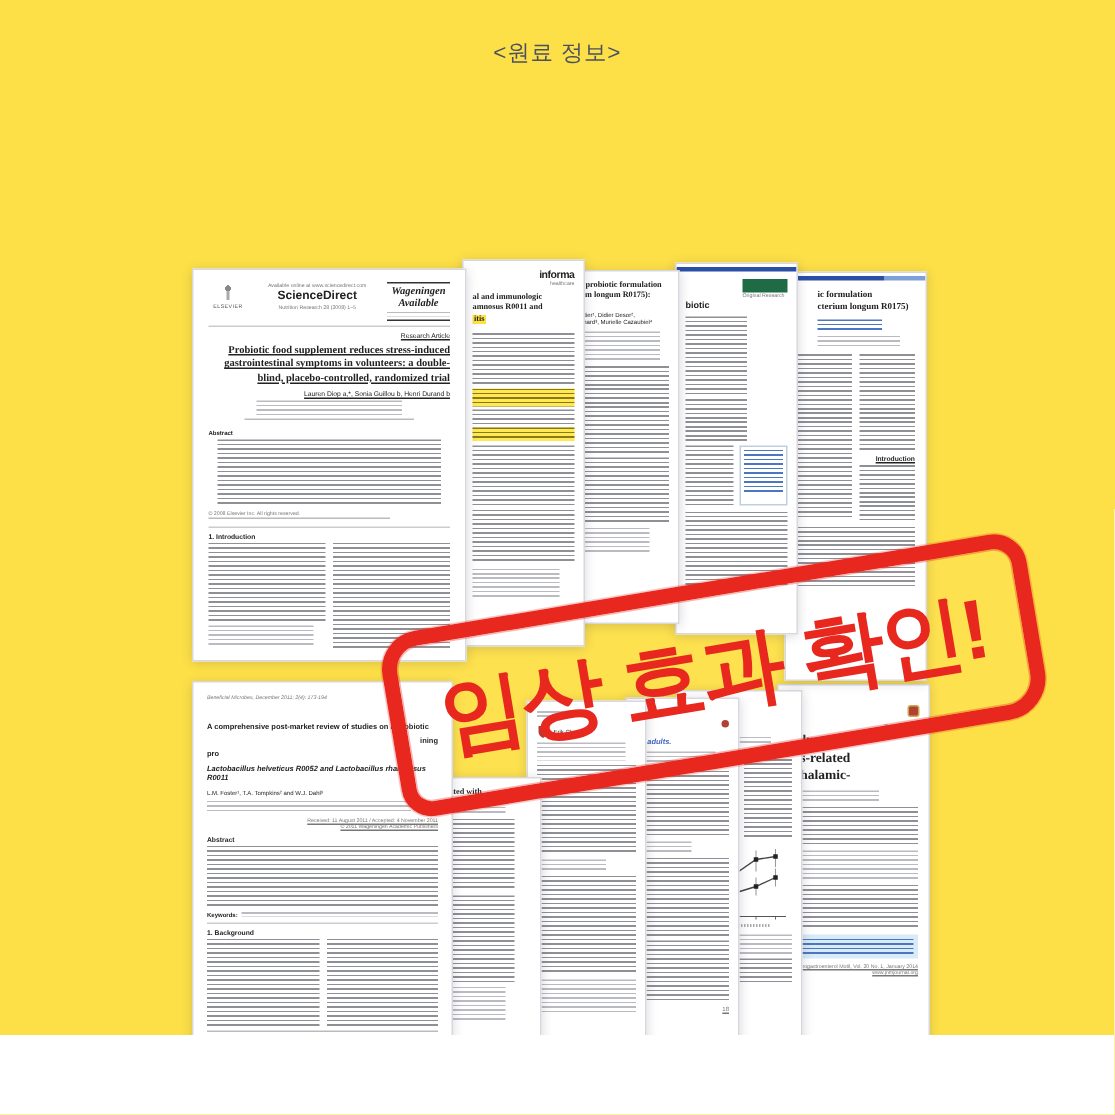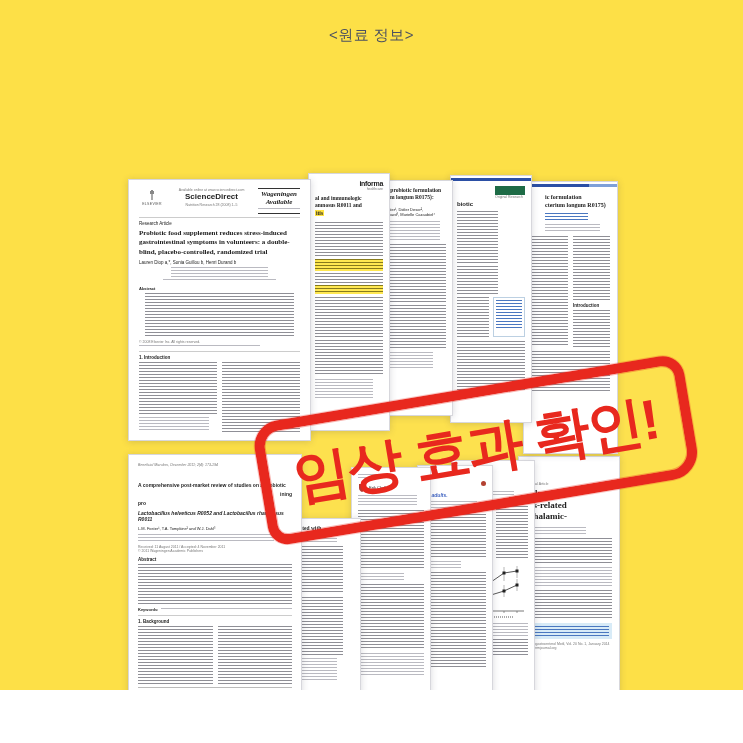--- a/index.html
+++ b/index.html
@@ -1,18 +1,18 @@
 <!DOCTYPE html>
 <html><head>
 <meta charset="utf-8">
 <style>
   html,body{margin:0;padding:0;background:#fff;}
   #canvas{position:relative;width:743px;height:690px;background:#fde047;overflow:hidden;
           font-family:"Liberation Sans", sans-serif;}
-  .center{text-align:left;}
+  .center{text-align:right;text-decoration:underline;}
   
   #source-label{position:absolute;top:26px;left:0;width:100%;text-align:center;
     font-size:15px;color:#4c5160;letter-spacing:0.5px;}
   #main-title{position:absolute;top:72px;left:0;width:100%;text-align:center;
     font-size:61px;font-weight:900;color:#12123a;letter-spacing:-2px;
     font-family:"Liberation Sans", sans-serif;}
   
   .paper{position:absolute;background:#fff;border:1px solid #d7d7dc;
     box-shadow:0 1px 7px rgba(60,60,80,.20);box-sizing:border-box;overflow:hidden;}
   .serif{font-family:"Liberation Serif", serif;}

